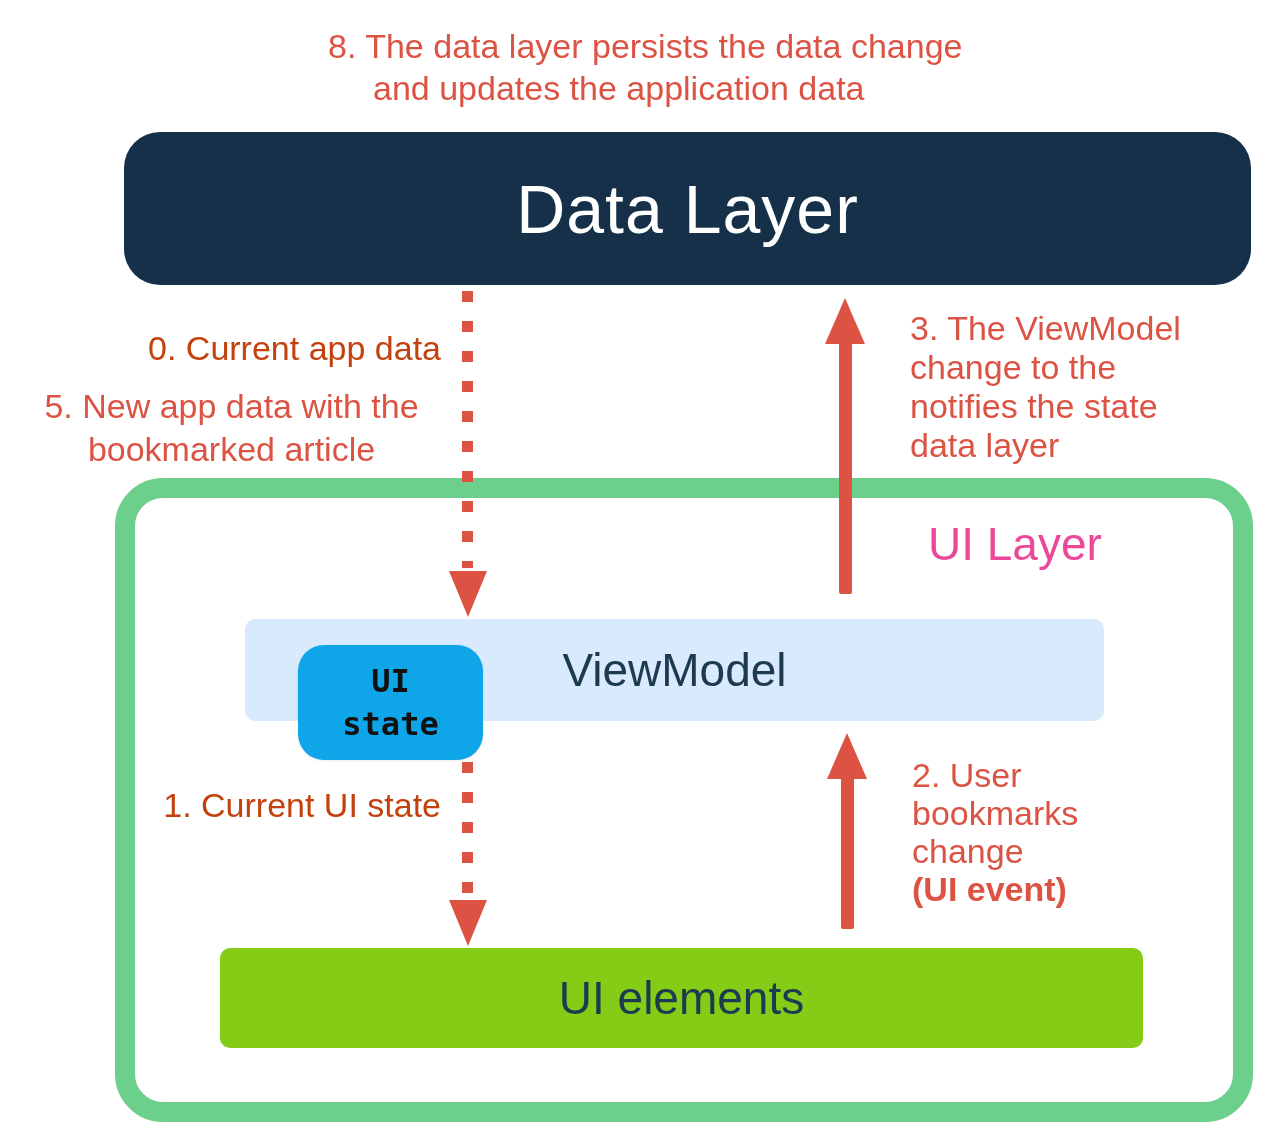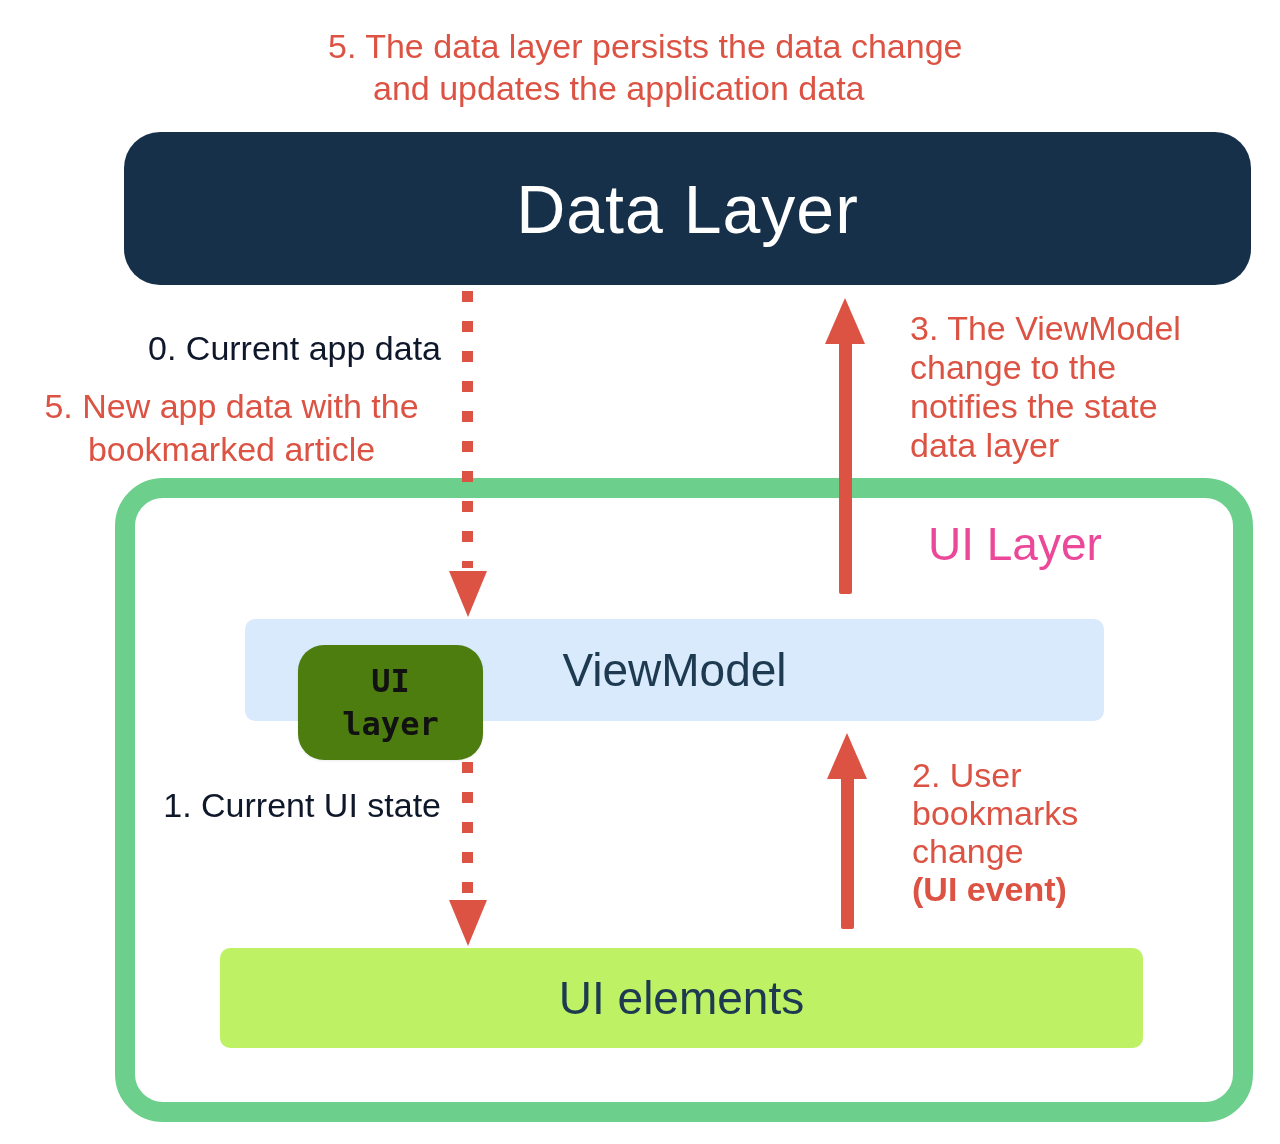--- a/index.html
+++ b/index.html
@@ -24,39 +24,39 @@
     color:#ec4899;font-size:46px;white-space:nowrap;
   }
   .viewmodel-box{
     position:absolute;left:245px;top:619px;width:859px;height:102px;
     background:#d8eafc;border-radius:10px;
     display:flex;align-items:center;justify-content:center;
   }
   .viewmodel-box .mid{color:#1d3a50;font-size:46px;}
   .ui-state-box{
     position:absolute;left:298px;top:645px;width:185px;height:115px;
-    background:#4d7c0f;border-radius:26px;
+    background:#0ea5e9;border-radius:26px;
     box-shadow:0 1px 3px rgba(0,0,0,0.08);
     display:flex;flex-direction:column;align-items:center;justify-content:center;
     z-index:6;
   }
   .ui-state-box .mono{
     font-family:"DejaVu Sans Mono","Liberation Mono",monospace;
     font-weight:bold;font-size:32px;line-height:43px;color:#111111;
   }
   .ui-elements-box{
     position:absolute;left:220px;top:948px;width:923px;height:100px;
-    background:#bef264;border-radius:10px;
+    background:#84cc16;border-radius:10px;
     display:flex;align-items:center;justify-content:center;
   }
   .ui-elements-box .mid{color:#1d3a50;font-size:46px;}
   
   .cap{position:absolute;font-size:34px;line-height:40px;white-space:nowrap;}
   .red{color:#dc5243;}
-  .navy{color:#0f172a;}
+  .navy{color:#c2410c;}
   .cap4-l1{left:328px;top:26px;}
   .cap4-l2{left:373px;top:68px;}
   .cap0{left:60px;top:328px;width:381px;text-align:right;}
   .cap5{left:23px;top:385px;width:417px;text-align:center;line-height:43px;}
   .cap3{left:910px;top:309px;line-height:39px;padding-left:37px;text-indent:-37px;}
   .cap1{left:100px;top:785px;width:341px;text-align:right;}
   .cap6{left:100px;top:840px;width:341px;text-align:right;}
   .cap2{left:912px;top:756px;line-height:38px;padding-left:37px;text-indent:-37px;}
   .bold{font-weight:bold;}
   
@@ -82,21 +82,21 @@
     border-bottom:46px solid #dc5243;
   }
   .head3u{left:825px;top:298px;}
   .head2u{left:827px;top:733px;}
 </style>
 </head>
 <body>
 
 <div class="canvas">
 
-  <div class="cap red cap4-l1">5. The data layer persists the data change</div>
+  <div class="cap red cap4-l1">8. The data layer persists the data change</div>
   <div class="cap red cap4-l2">and updates the application data</div>
 
   <div class="data-layer-box">
     <span class="big">Data Layer</span>
   </div>
 
   <div class="cap navy cap0">0. Current app data</div>
   <div class="cap red cap5">
     <div>5. New app data with the</div>
     <div>bookmarked article</div>
@@ -111,21 +111,21 @@
 
   <div class="ui-layer-box"></div>
   <div class="ui-layer-title">UI Layer</div>
 
   <div class="viewmodel-box">
     <span class="mid">ViewModel</span>
   </div>
 
   <div class="ui-state-box">
     <span class="mono">UI</span>
-    <span class="mono">layer</span>
+    <span class="mono">state</span>
   </div>
 
   <div class="cap navy cap1">1. Current UI state</div>
 
   <div class="cap red cap2">
     <div>2. User</div>
     <div>bookmarks</div>
     <div>change</div>
     <div class="bold">(UI event)</div>
   </div>

